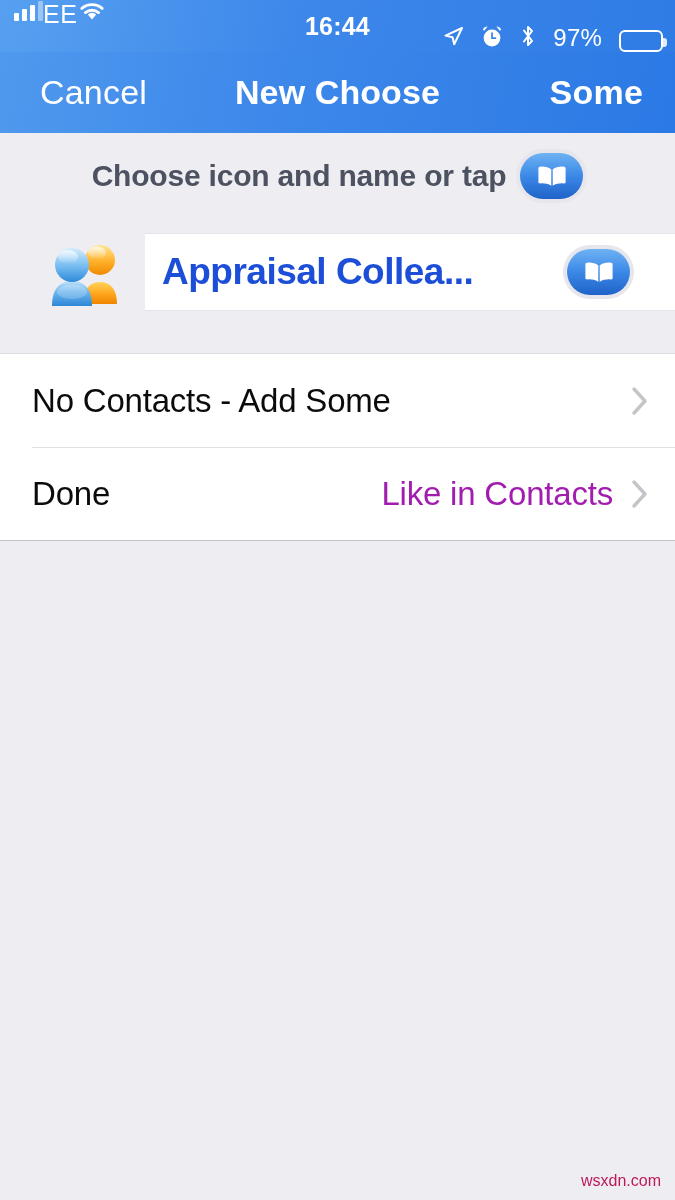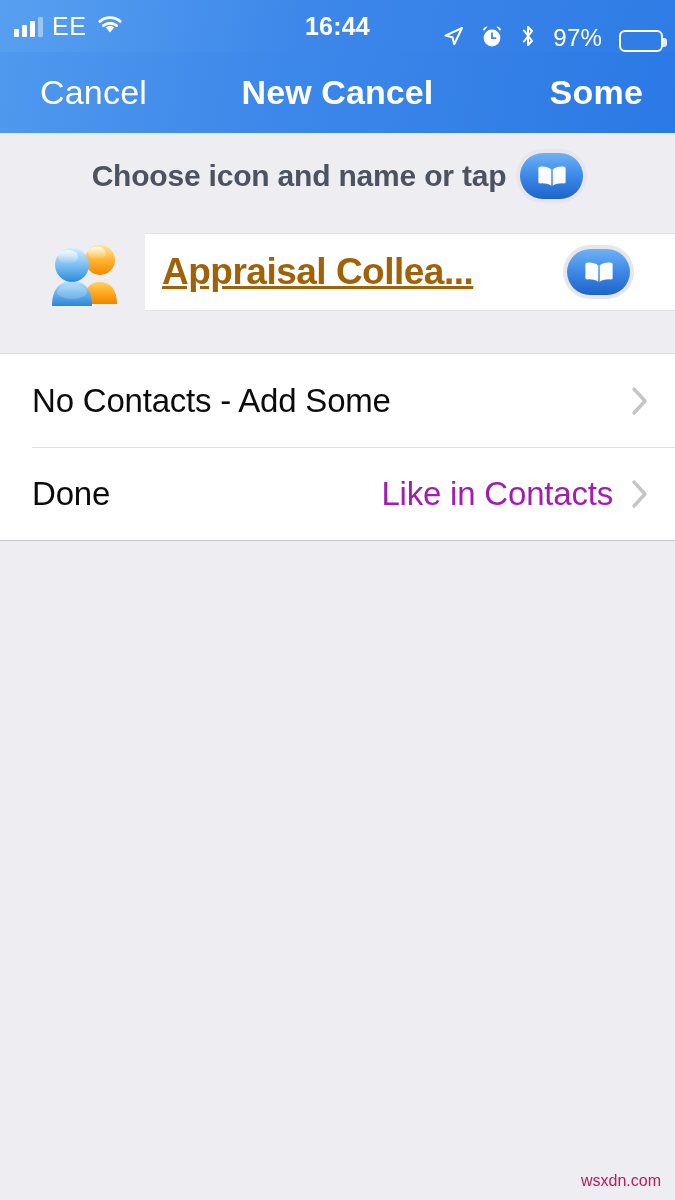--- a/index.html
+++ b/index.html
@@ -10,21 +10,21 @@
     overflow:hidden;
   }
   .phone { position:relative; width:675px; height:1200px; background:#eeeef2; }
 
   
   .statusbar {
     position:relative; height:52px; width:100%;
     background:linear-gradient(100deg,#57a0f0 0%,#3d87ea 45%,#2f7ce6 100%);
     display:flex; align-items:center; color:#fff;
   }
-  .sb-left { position:absolute; left:14px; top:0; height:52px; display:flex; align-items:center; gap:9px; }
+  .sb-left { position:absolute; left:14px; top:0; height:52px; display:flex; }
   .sb-center { position:absolute; left:0; right:0; top:0; height:52px; display:flex; align-items:center; justify-content:center;text-align:right; }
   .sb-right { position:absolute; right:12px; top:0; height:52px; display:flex; align-items:flex-end; gap:17px; }
   .sb-time { font-size:25px; font-weight:700; letter-spacing:0.2px; }
   .sb-carrier { font-size:25px; font-weight:400; letter-spacing:0.5px; }
   .sb-pct { font-size:24px; font-weight:500; letter-spacing:0.2px; }
 
   .bars { display:flex; align-items:flex-end; gap:3px; height:21px; }
   .bars i { display:block; width:5px; background:#fff; border-radius:1px; }
   .bars i:nth-child(1){ height:8px; }
   .bars i:nth-child(2){ height:12px; }
@@ -64,22 +64,22 @@
 
   
   .namerow { position:relative; height:108px; width:100%; background:#eeeef2; display:flex; align-items:center; }
   .group-avatar { position:absolute; left:40px; top:18px; width:100px; height:72px; }
   .namefield {
     position:absolute; left:145px; right:0; top:15px; height:78px;
     background:#fff; display:flex; align-items:center; padding:0 0 0 17px;
     box-shadow:inset 0 1px 0 #e3e3e8, inset 0 -1px 0 #e3e3e8;
   }
   .namefield .value {
-    font-size:37px; font-weight:700; color:#a16207; letter-spacing:-0.5px;
-    white-space:nowrap; overflow:hidden; flex:1;text-decoration:underline;
+    font-size:37px; font-weight:700; color:#1d4ed8; letter-spacing:-0.5px;
+    white-space:nowrap; overflow:hidden; flex:1;
   }
   .namefield .book { margin-right:45px; flex:none; }
 
   
   .gap { height:27px; background:#eeeef2; }
 
   
   .list { background:#fff; border-top:1px solid #dcdce0; border-bottom:1px solid #c4c4c8; }
   .row { position:relative; height:93px; display:flex; align-items:center; padding:0 26px 0 32px; background:#fff;justify-content:flex-end; }
   .row + .row:before { content:""; position:absolute; left:32px; right:0; top:0; height:1px; background:#e0e0e3; }
@@ -144,21 +144,21 @@
           <path d="M4 6.5L12 17 8 21V3l4 4L4 17.5" stroke="#fff" stroke-width="2" fill="none" stroke-linejoin="round" stroke-linecap="round"></path>
         </svg>
       </span>
       <span class="sb-pct">97%</span>
       <span class="battery"><span class="fill"></span></span>
     </div>
   </div>
 
   <div class="navbar">
     <span class="nav-cancel">Cancel</span>
-    <span class="nav-title">New Cancel</span>
+    <span class="nav-title">New Choose</span>
     <span class="nav-done">Some</span>
   </div>
 
   <div class="prompt">
     <span class="prompt-text">Choose icon and name or tap</span>
     <span class="book">
       <svg width="34" height="24" viewBox="0 0 34 24">
         <path d="M16.3 5.4C13.6 3.1 9.6 2.4 6 2.6c-1.5.1-2.6.6-2.6 1.6v14c0 .8.8 1.3 2 1.2 3.5-.3 7.6.2 10.9 2.3z" fill="#fff"></path>
         <path d="M17.7 5.4C20.4 3.1 24.4 2.4 28 2.6c1.5.1 2.6.6 2.6 1.6v14c0 .8-.8 1.3-2 1.2-3.5-.3-7.6.2-10.9 2.3z" fill="#fff"></path>
       </svg>

